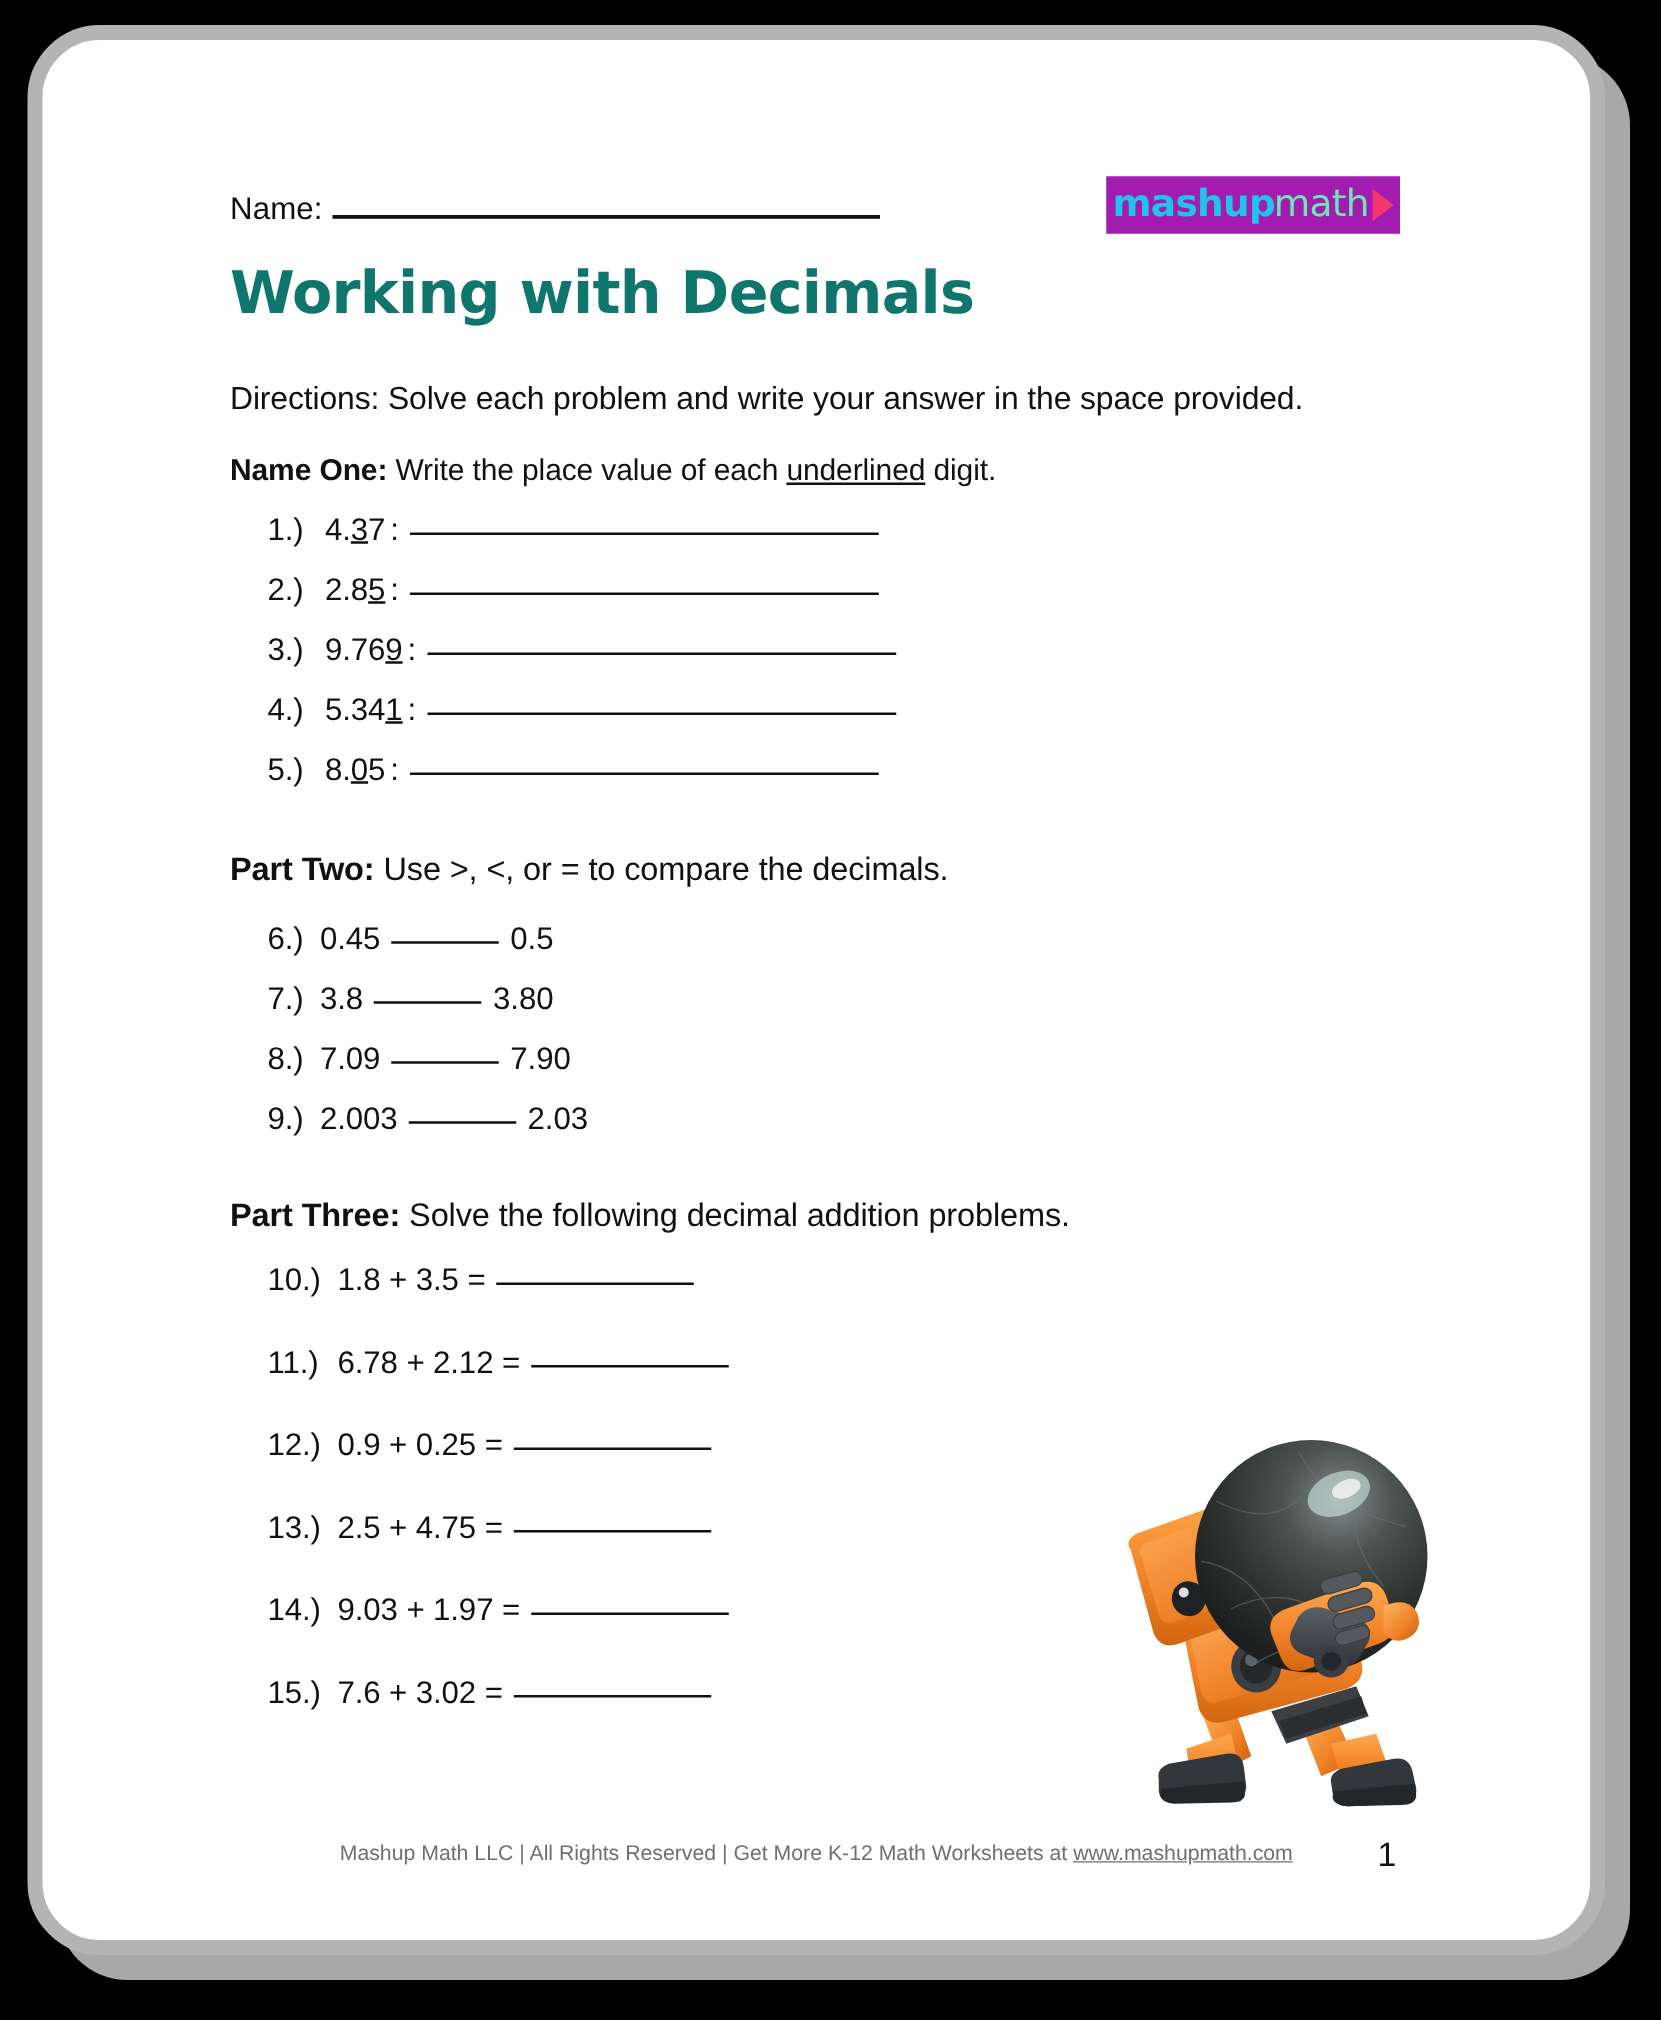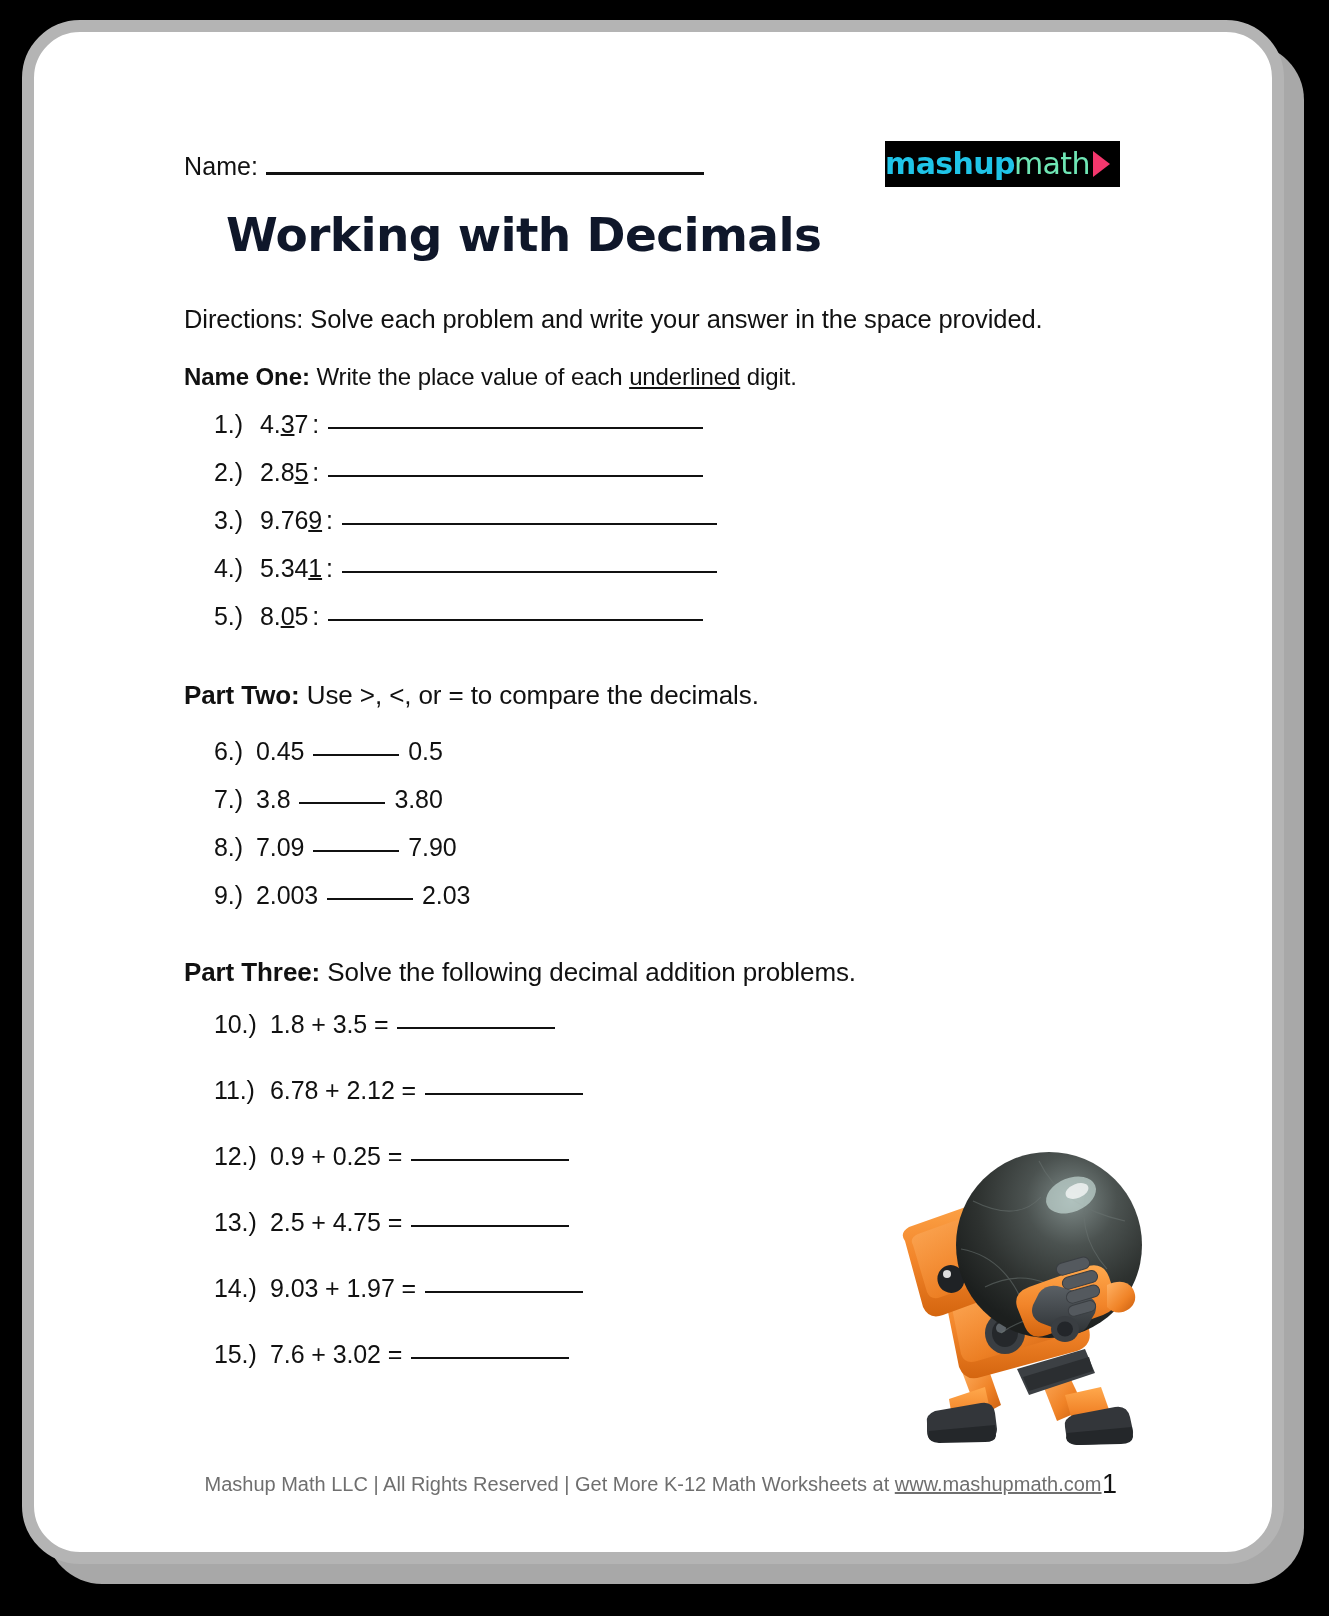--- a/index.html
+++ b/index.html
@@ -70,24 +70,24 @@
     border-bottom: 3px solid #111111;
     height: 22px;
   }
 
   .logo {
     position: absolute;
     right: 152px;
     top: 109px;
     width: 235px;
     height: 46px;
-    background: #000000;
+    background: #a21caf;
     display: flex;
     align-items: center;
-    justify-content: flex-start;
+    justify-content: center;
     overflow: hidden;
   }
   .logo-text {
     display: flex;
     align-items: center;
     line-height: 1;
     font-family: "DejaVu Sans", sans-serif;
   }
   .logo-mashup {
     color: #1fc4e8;
@@ -111,24 +111,23 @@
     margin-left: 3px;
   }
 
   
   .title {
     position: absolute;
     left: 150px;
     top: 175px;
     font-size: 47px;
     font-weight: 700;
-    color: #0f172a;
+    color: #0f766e;
     letter-spacing: -0.6px;
     font-family: "DejaVu Sans", sans-serif;
-    margin-left: 42px;
   }
 
   .directions {
     position: absolute;
     left: 150px;
     top: 273px;
     font-size: 25.5px;
     color: #111111;
     letter-spacing: -0.1px;
   }
@@ -196,21 +195,21 @@
 
   
   .footer {
     position: absolute;
     left: 0;
     right: 0;
     top: 1441px;
     text-align: center;
   }
   .footer-text {
-    font-size: 20px;
+    font-size: 17px;
     color: #6f6f6f;
     letter-spacing: 0px;
     font-family: "Liberation Sans", sans-serif;
   }
   .footer-text .link { text-decoration: underline; }
   .page-num {
     position: absolute;
     right: 155px;
     top: 1437px;
     font-size: 27px;

